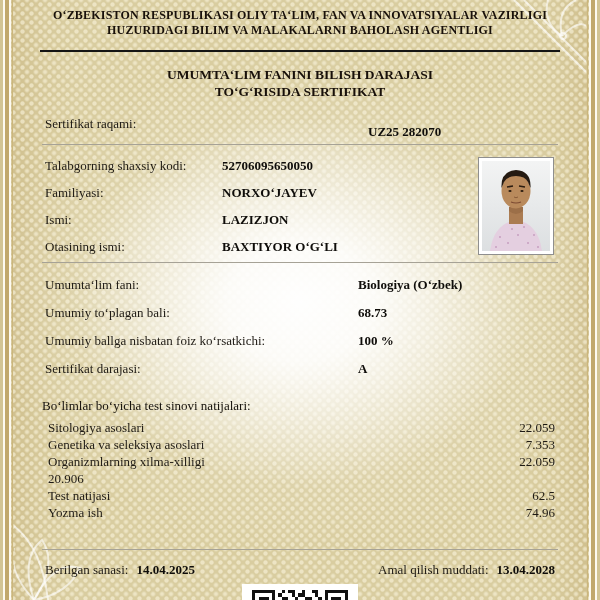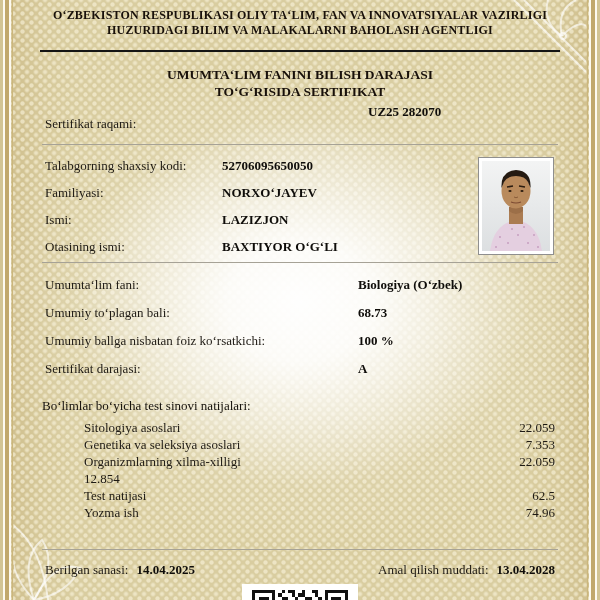--- a/index.html
+++ b/index.html
@@ -47,21 +47,21 @@
   .val{ font-size:13px; font-weight:bold; color:#0f0d0a; }
 
   .divider{ left:42px; right:42px; height:1px; background:#a6a296; }
 
   .photo-frame{
     top:157px; left:478px; width:76px; height:98px;
     background:#fff; border:1px solid #8f8f8f; padding:3px; z-index:2;
   }
   .photo-frame svg{ display:block; width:68px; height:90px; }
 
-  .result-row{ left:48px; right:45px; display:flex; justify-content:space-between;margin-left:36px; }
+  .result-row{ left:48px; right:45px; display:flex; justify-content:space-between; }
   .result-row .rl{ font-size:13px; color:#1e1a14; }
   .result-row .rv{ font-size:13px; color:#1e1a14; }
   .results-heading{ left:42px; font-size:13px; font-weight:normal; color:#14100b; }
 
   .footer-left{ top:560px; left:45px; }
   .footer-right{ top:560px; right:45px; text-align:right; }
   .footer-left .val, .footer-right .val{ margin-left:4px; }
 
   .qr-box{
     top:584px; left:242px; width:116px; height:40px;
@@ -99,21 +99,21 @@
   </div>
 
   <div class="abs black-rule"></div>
 
   <div class="abs center title">
     <div>UMUMTA‘LIM FANINI BILISH DARAJASI</div>
     <div>TO‘G‘RISIDA SERTIFIKAT</div>
   </div>
 
   <div class="abs lbl" style="top:116px;left:45px">Sertifikat raqami:</div>
-  <div class="abs val" style="top:104px;left:368px">UZ25 282070</div>
+  <div class="abs val" style="top:124px;left:368px">UZ25 282070</div>
 
   <div class="abs divider" style="top:144px"></div>
 
   <div class="abs lbl" style="top:158px;left:45px">Talabgorning shaxsiy kodi:</div>
   <div class="abs val" style="top:158px;left:222px">52706095650050</div>
 
   <div class="abs lbl" style="top:185px;left:45px">Familiyasi:</div>
   <div class="abs val" style="top:185px;left:222px">NORXO‘JAYEV</div>
 
   <div class="abs lbl" style="top:212px;left:45px">Ismi:</div>
@@ -178,21 +178,21 @@
   </div>
   <div class="abs result-row" style="top:437px">
     <span class="rl">Genetika va seleksiya asoslari</span>
     <span class="rv">7.353</span>
   </div>
   <div class="abs result-row" style="top:454px">
     <span class="rl">Organizmlarning xilma-xilligi</span>
     <span class="rv">22.059</span>
   </div>
   <div class="abs result-row" style="top:471px">
-    <span class="rv">12.854</span>
+    <span class="rv">20.906</span>
   </div>
   <div class="abs result-row" style="top:488px">
     <span class="rl">Test natijasi</span>
     <span class="rv">62.5</span>
   </div>
   <div class="abs result-row" style="top:505px">
     <span class="rl">Yozma ish</span>
     <span class="rv">74.96</span>
   </div>
 

